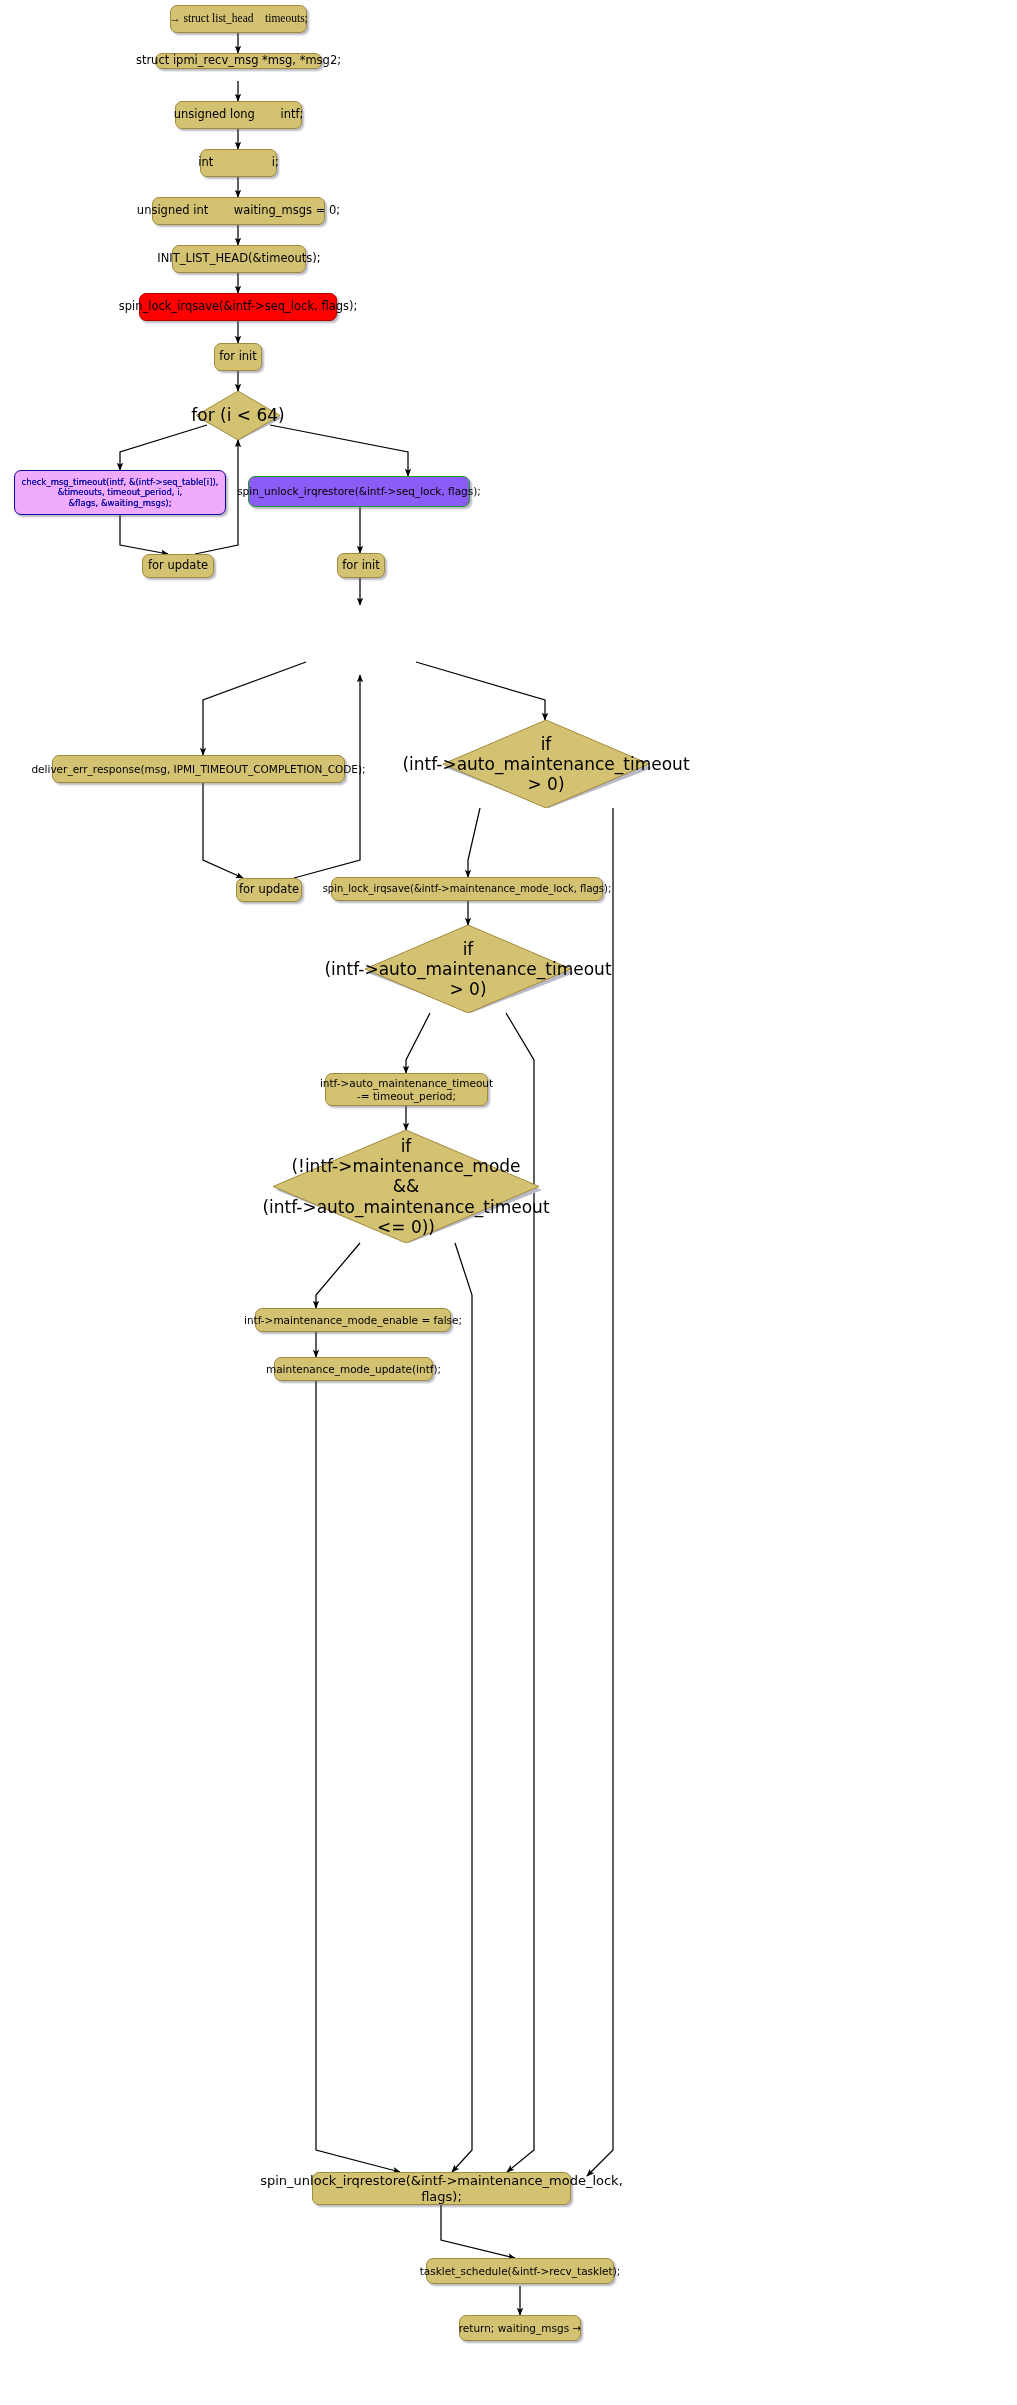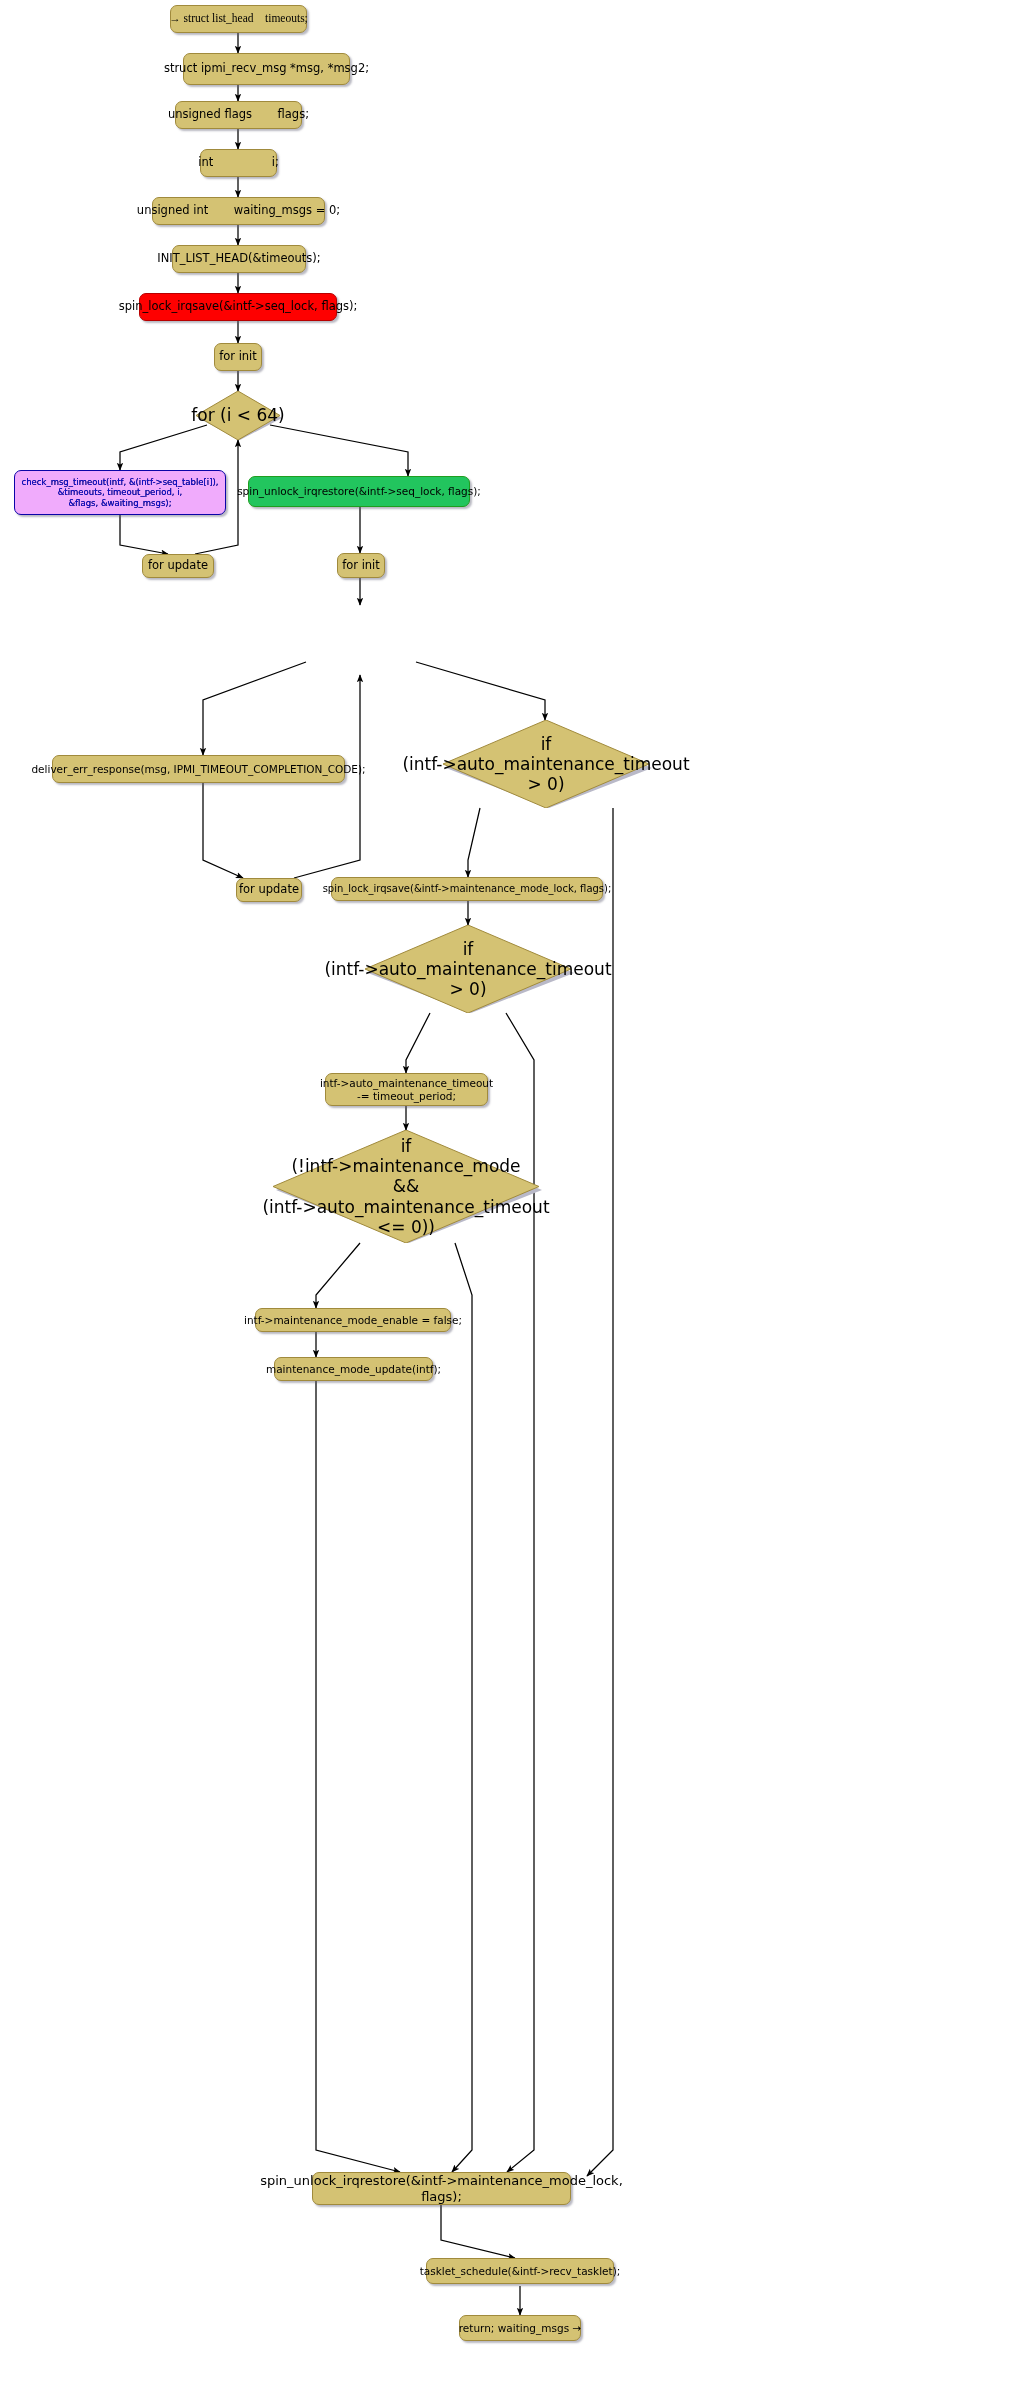--- a/index.html
+++ b/index.html
@@ -43,21 +43,21 @@
     box-shadow: 2px 2px 2px rgba(100,100,120,0.45);
     font-size: 11.5px;
     padding: 3px 7px;
   }
   .rect.red {
     background: #fe0000;
     border-color: #b80000;
     box-shadow: 2px 2px 2px rgba(100,100,120,0.45);
   }
   .rect.green {
-    background: #22c55e;
+    background: #8b5cf6;
     border-color: #1f9e1f;
     box-shadow: 2px 2px 2px rgba(100,100,120,0.45);
   }
   
   .diamond {
     background: transparent;
     font-size: 17px;
   }
   .diamond .dshape {
     position: absolute;
@@ -136,26 +136,26 @@
       <path d="M441,2203 L441,2240 L515,2258"></path>
 
       <path d="M520,2286 L520,2315"></path>
     </g>
   </svg>
 
   <div class="node rect" style="left:170px; top:5px; width:137px; height:28px;font-family:Liberation Serif, serif;">
     <span>→ struct list_head    timeouts;</span>
   </div>
 
-  <div class="node rect" style="left:155px; top:53px; width:167px; height:32px;margin-left:28px;">
+  <div class="node rect" style="left:155px; top:53px; width:167px; height:16px;">
     <span>struct ipmi_recv_msg *msg, *msg2;</span>
   </div>
 
   <div class="node rect" style="left:175px; top:101px; width:127px; height:28px;">
-    <span>unsigned flags       flags;</span>
+    <span>unsigned long       intf;</span>
   </div>
 
   <div class="node rect" style="left:200px; top:149px; width:77px; height:28px;">
     <span>int                i;</span>
   </div>
 
   <div class="node rect" style="left:152px; top:197px; width:173px; height:28px;">
     <span>unsigned int       waiting_msgs = 0;</span>
   </div>
 

